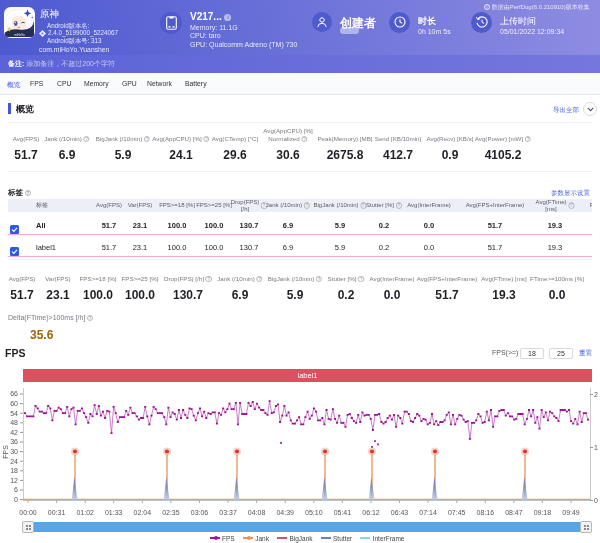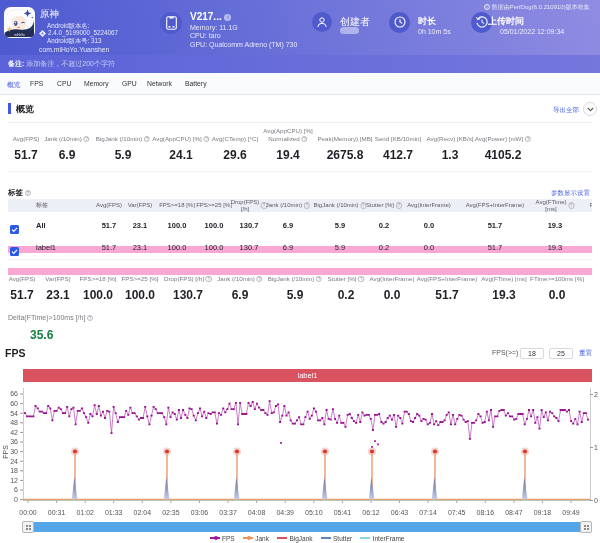--- a/index.html
+++ b/index.html
@@ -22,21 +22,21 @@
   vertical-align:0.5px; }
 .stlab { font-size:6.2px; color:#7a7a82; text-align:center; line-height:8px; }
 .stval { font-size:12px; font-weight:bold; color:#1f1f26; text-align:center; margin-top:5px; }
 .st1 { position:absolute; top:125px; height:37px; transform:translateX(-50%); white-space:nowrap;
   display:flex; flex-direction:column; justify-content:flex-end; align-items:center; }
 .st2 { position:absolute; top:262px; height:40px; transform:translateX(-50%); white-space:nowrap;
   display:flex; flex-direction:column; justify-content:flex-end; align-items:center; }
 .thc { position:absolute; top:0; height:100%; font-size:6px; color:#5a5a64;
   display:flex; align-items:center; line-height:6.5px; }
 .thc.c { transform:translateX(-50%); text-align:center; justify-content:center; }
-.trow { position:absolute; left:8px; width:584px; height:40px; border-bottom:7px solid #f9a8d4;
+.trow { position:absolute; left:8px; width:584px; height:22px; border-bottom:1px solid #f9a8d4;
   font-size:7.5px; color:#23232b; line-height:26px; }
 .trow .abs { white-space:nowrap; }
 .cb { position:absolute; left:2px; top:5.5px; }
 .blue { color:#4e66e8; }
 .sep { position:absolute; left:8px; width:584px; border-top:1px solid #eef0f5; }
 .lgi { display:inline-flex; align-items:center; margin:0 4px; font-size:6.5px; color:#444; }
 .lgl { position:relative; display:inline-block; width:10px; height:1.6px; margin-right:2.5px; }
 .ibox { position:absolute; top:348px; width:24px; height:11px; border:1px solid #d7d9e0;
   border-radius:2px; font-size:7px; color:#333; text-align:center; line-height:10px; background:#fff; }
 </style>
@@ -84,38 +84,38 @@
  <span style="display:inline-block;width:7px;height:7px;border-radius:50%;background:rgba(255,255,255,0.55);color:#6a71d8;font-size:5.5px;line-height:7px;text-align:center;font-weight:bold;vertical-align:1.5px">i</span></div>
 <div class="abs dim" style="left:190px;top:23.5px;font-size:7px">Memory: 11.1G</div>
 <div class="abs dim" style="left:190px;top:32px;font-size:7px">CPU: taro</div>
 <div class="abs dim" style="left:190px;top:40.5px;font-size:7px">GPU: Qualcomm Adreno (TM) 730</div>
 
 <div class="circ" style="left:312px;top:12px;width:20px;height:20px"></div>
 <svg class="abs" style="left:317px;top:16.5px" width="10" height="11" viewBox="0 0 10 11">
  <circle cx="5" cy="3" r="2.2" fill="none" stroke="#fff" stroke-width="1"></circle>
  <path d="M0.8 10 Q1 6.3 5 6.3 Q9 6.3 9.2 10" fill="none" stroke="#fff" stroke-width="1"></path>
 </svg>
-<div class="abs w" style="left:340px;top:15px;font-size:10px;font-weight:normal">创建者</div>
+<div class="abs w" style="left:340px;top:15px;font-size:12px;font-weight:bold">创建者</div>
 <div class="abs" style="left:340px;top:27px;width:19px;height:7px;border-radius:3.5px;background:rgba(255,255,255,0.45)"></div>
 
 <div class="circ" style="left:389px;top:11.5px;width:21px;height:21px"></div>
 <svg class="abs" style="left:393.5px;top:16px" width="12" height="12" viewBox="0 0 12 12">
  <circle cx="6" cy="6" r="5" fill="none" stroke="#fff" stroke-width="1.1"></circle>
  <path d="M6 3.2 V6 L8.2 7.4" fill="none" stroke="#fff" stroke-width="1.1"></path>
 </svg>
 <div class="abs w" style="left:418px;top:15px;font-size:9px;font-weight:bold">时长</div>
 <div class="abs dim" style="left:418px;top:28px;font-size:7px">0h 10m 5s</div>
 
 <div class="circ" style="left:471px;top:11.5px;width:21px;height:21px"></div>
 <svg class="abs" style="left:475.5px;top:16px" width="12" height="12" viewBox="0 0 12 12">
  <path d="M1.6 3.4 A5.1 5.1 0 1 1 1 6.8" fill="none" stroke="#fff" stroke-width="1.1"></path>
  <path d="M0.4 1.2 L1.7 3.6 L4.2 2.6" fill="none" stroke="#fff" stroke-width="1"></path>
  <path d="M6 3.6 V6.3 L8.1 7.5" fill="none" stroke="#fff" stroke-width="1"></path>
 </svg>
-<div class="abs w" style="left:488px;top:15px;font-size:9px;font-weight:bold">上传时间</div>
+<div class="abs w" style="left:500px;top:15px;font-size:9px;font-weight:normal">上传时间</div>
 <div class="abs dim" style="left:500px;top:28px;font-size:7px">05/01/2022 12:09:34</div>
 
 <div class="abs" style="left:484px;top:3px;font-size:6px;color:rgba(255,255,255,0.8)">
  <span style="display:inline-block;width:6px;height:6px;border:0.5px solid rgba(255,255,255,0.8);border-radius:50%;font-size:4.5px;line-height:6px;text-align:center;vertical-align:0.5px">i</span>
  数据由PerfDog(6.0.210910)版本收集</div>
 
 <div class="abs note"><span style="font-weight:bold;color:#fff">备注: </span><span style="color:rgba(255,255,255,0.65)">添加备注，不超过200个字符</span></div>
 
 <div class="abs tabs">
  <span class="tab" style="left:7px;color:#4455e4">概览</span>
@@ -151,33 +151,33 @@
 <div class="st1" style="left:181px">
     <div class="stlab">Avg(AppCPU) [%]<span class="qm">?</span></div>
     <div class="stval">24.1</div>
   </div>
 <div class="st1" style="left:235px">
     <div class="stlab">Avg(CTemp) [°C]</div>
     <div class="stval">29.6</div>
   </div>
 <div class="st1" style="left:288px">
     <div class="stlab">Avg(AppCPU) [%]<br>Normalized<span class="qm">?</span></div>
-    <div class="stval">19.4</div>
+    <div class="stval">30.6</div>
   </div>
 <div class="st1" style="left:345px">
     <div class="stlab">Peak(Memory) [MB]</div>
     <div class="stval">2675.8</div>
   </div>
 <div class="st1" style="left:398px">
     <div class="stlab">Send [KB/10min]</div>
     <div class="stval">412.7</div>
   </div>
 <div class="st1" style="left:450px">
     <div class="stlab">Avg(Recv) [KB/s]</div>
-    <div class="stval">1.3</div>
+    <div class="stval">0.9</div>
   </div>
 <div class="st1" style="left:503px">
     <div class="stlab">Avg(Power) [mW]<span class="qm">?</span></div>
     <div class="stval">4105.2</div>
   </div>
 <div class="sep" style="top:171px"></div>
 
 <div class="abs" style="left:8px;top:188px;font-size:7.5px;font-weight:bold;color:#2a2a33">标签<span class="qm">?</span></div>
 <div class="abs blue" style="left:551px;top:189px;font-size:6.5px">参数显示设置</div>
 
@@ -280,21 +280,21 @@
 <div class="st2" style="left:504px">
     <div class="stlab">Avg(FTime) [ms]</div>
     <div class="stval">19.3</div>
   </div>
 <div class="st2" style="left:557px">
     <div class="stlab">FTime&gt;=100ms [%]</div>
     <div class="stval">0.0</div>
   </div>
 
 <div class="abs" style="left:8px;top:314px;font-size:7px;color:#7a7a82">Delta(FTime)&gt;100ms [/h]<span class="qm">?</span></div>
-<div class="abs" style="left:30px;top:328px;font-size:12px;font-weight:bold;color:#15803d">35.6</div>
+<div class="abs" style="left:30px;top:328px;font-size:12px;font-weight:bold;color:#a16207">35.6</div>
 
 <div class="abs" style="left:5px;top:347px;font-size:10.5px;font-weight:bold;color:#1f1f26">FPS</div>
 <div class="abs" style="left:492px;top:349px;font-size:7px;color:#555">FPS(&gt;=)</div>
 <div class="ibox" style="left:520px">18</div>
 <div class="ibox" style="left:549px">25</div>
 <div class="abs blue" style="left:579px;top:349px;font-size:6.5px">重置</div>
 
 <div class="abs" style="left:23px;top:369px;width:569px;height:13px;background:#d9525f;color:#fff;font-size:7.5px;text-align:center;line-height:13px">label1</div>
 
 <svg class="abs" style="left:0;top:0" width="600" height="543" viewBox="0 0 600 543">

